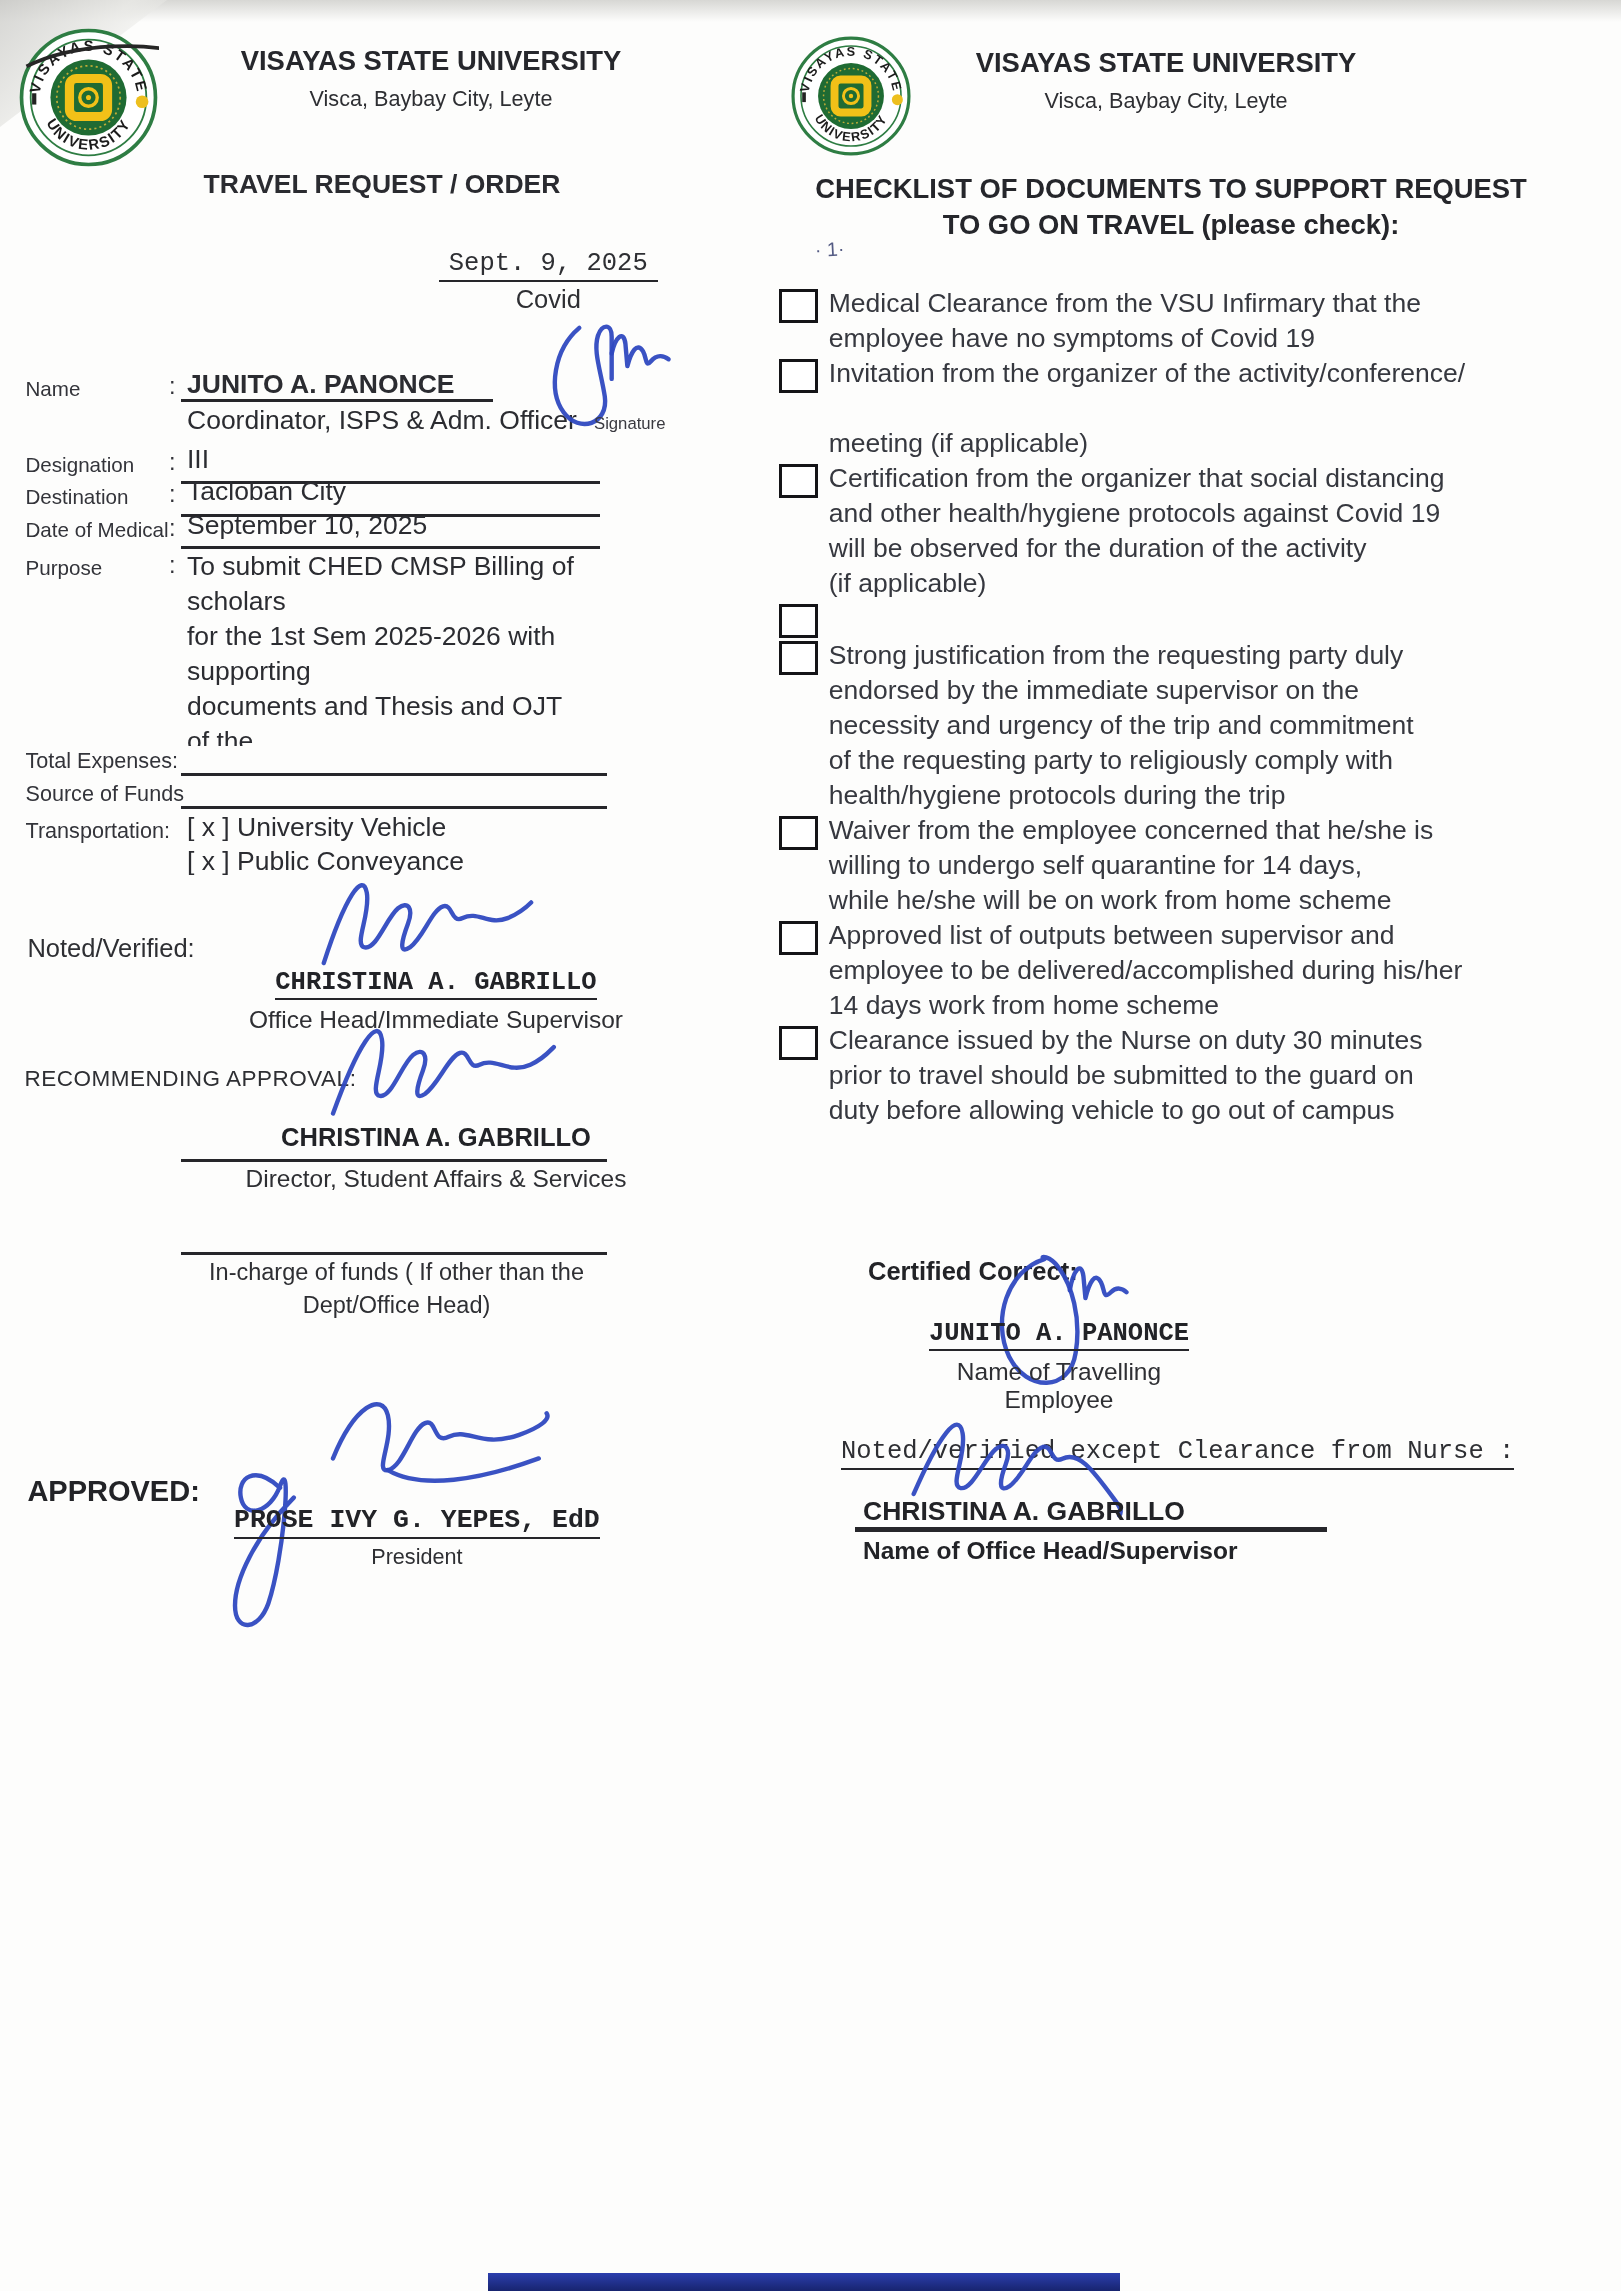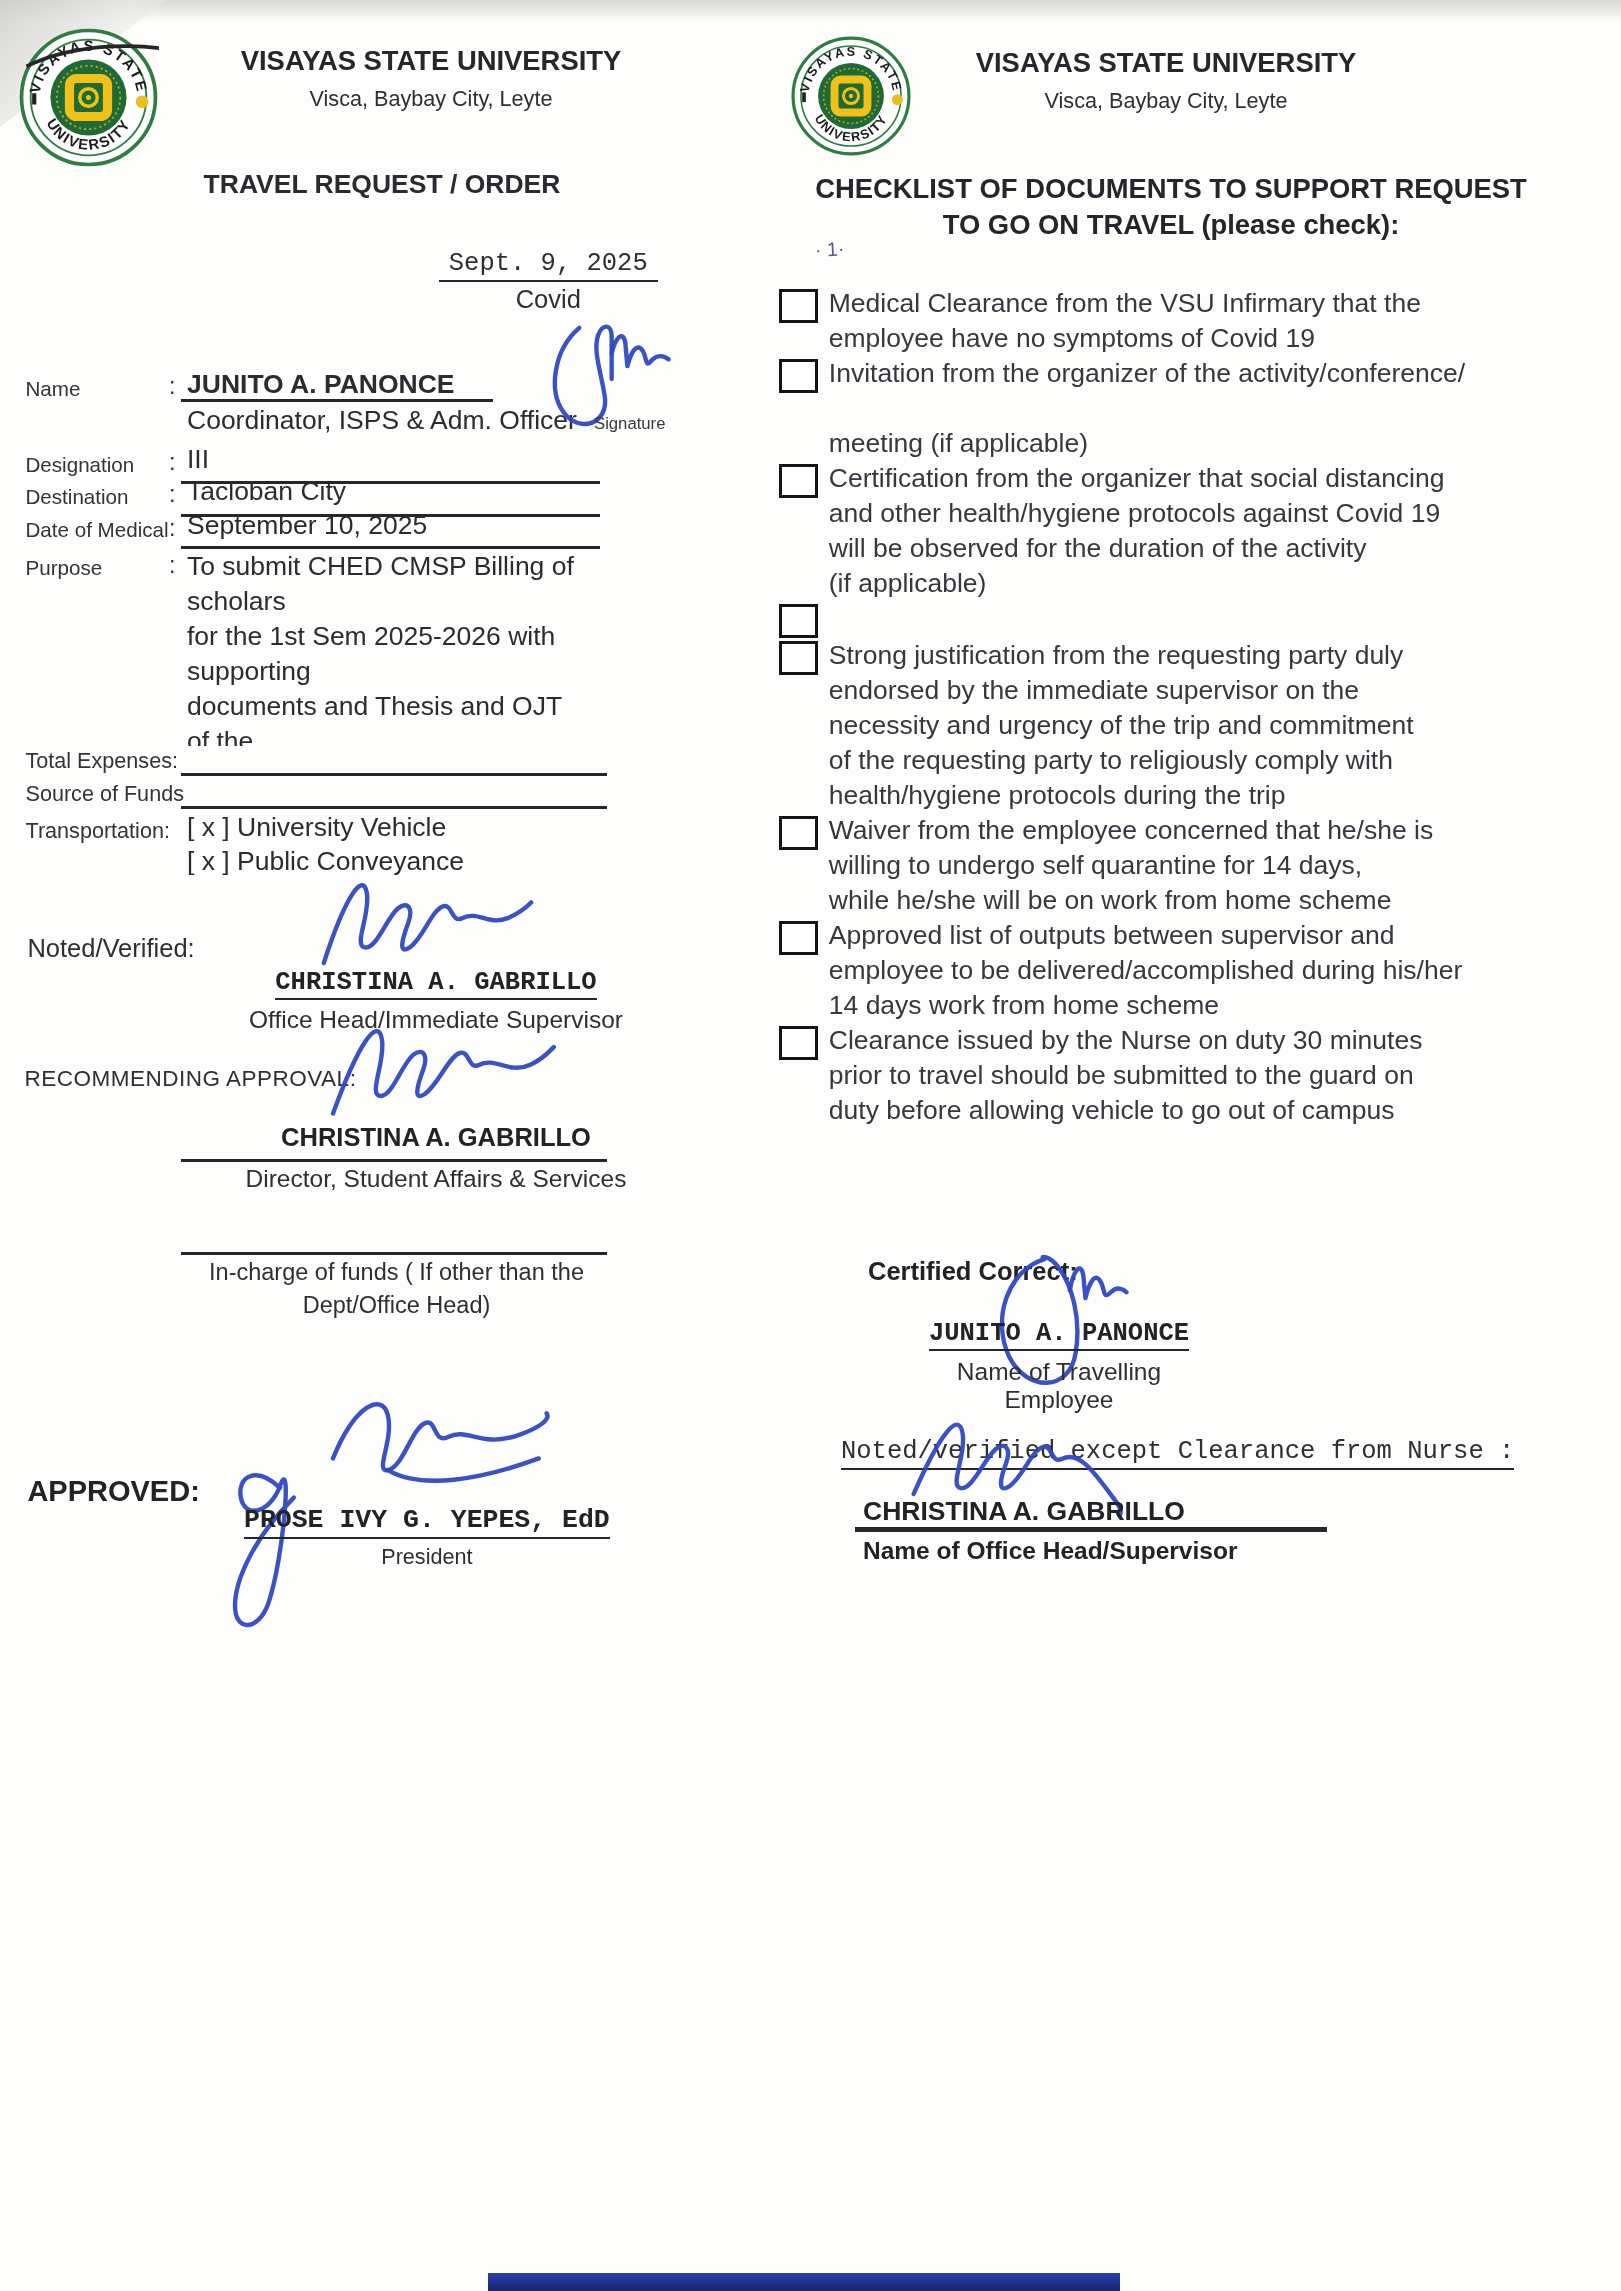--- a/index.html
+++ b/index.html
@@ -135,21 +135,21 @@
   <div class="hline" style="left:181px;top:1252px;width:426px"></div>
   <div class="abs ctr" style="left:181px;top:1259px;width:431px;font-size:23.5px">In-charge of  funds ( If other than the</div>
   <div class="abs ctr" style="left:181px;top:1292px;width:431px;font-size:23.5px">Dept/Office Head)</div>
 
   <div class="abs b" style="left:27.4px;top:1475px;font-size:29px;color:#222327">APPROVED:</div>
   <svg class="sig" style="left:186px;top:1370px" width="392" height="265" viewBox="0 0 400 270">
     <path d="M96 120 C70 96 52 110 56 130 C60 152 86 146 96 118 C108 84 100 190 84 238 C74 266 50 268 50 240 C50 214 70 170 110 130" stroke-width="5"></path>
     <path d="M150 90 C172 36 200 22 206 46 C212 72 192 104 206 102 C222 98 230 60 244 54 C256 49 252 76 268 68 C288 58 300 80 340 66 C362 58 372 50 368 44" stroke-width="5"></path>
     <path d="M206 102 C240 122 300 112 360 90" stroke-width="5"></path>
   </svg>
-  <div class="abs" style="left:244px;top:1505px">
+  <div class="abs" style="left:234px;top:1505px">
     <span class="b u2" style="font-size:26.5px;color:#222327;padding-bottom:2px">PROSE IVY G. YEPES, EdD</span>
     <div class="ctr" style="font-size:21.6px;margin-top:4.9px">President</div>
   </div>
 
   <svg class="abs" style="left:790px;top:35px" width="122" height="122" viewBox="0 0 100 100">
     <circle cx="50" cy="50" r="47.5" fill="#ffffff" stroke="#2e7d43" stroke-width="2.6"></circle>
     <circle cx="50" cy="50" r="41" fill="#ffffff" stroke="#2e7d43" stroke-width="1.3"></circle>
     <defs>
       <path id="arcT2" d="M 15 52 A 35 35 0 0 1 85 52"></path>
       <path id="arcB2" d="M 17 54 A 33 33 0 0 0 83 54"></path>

